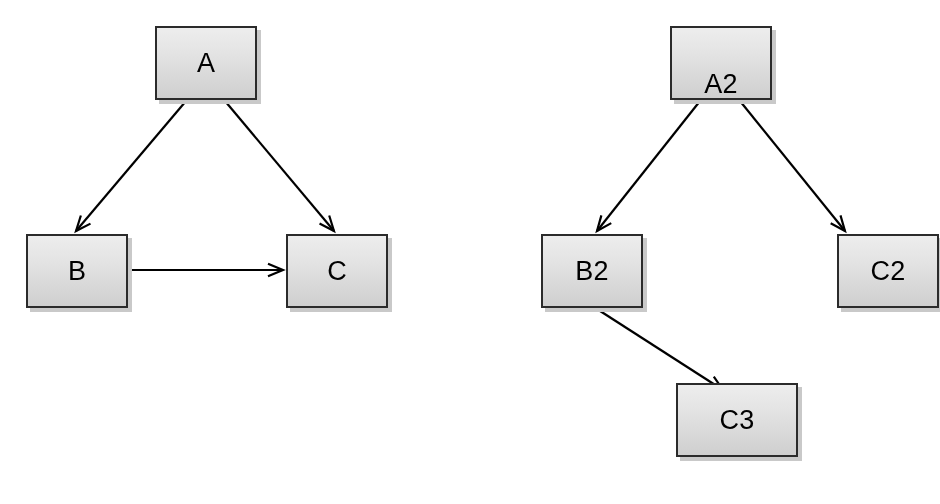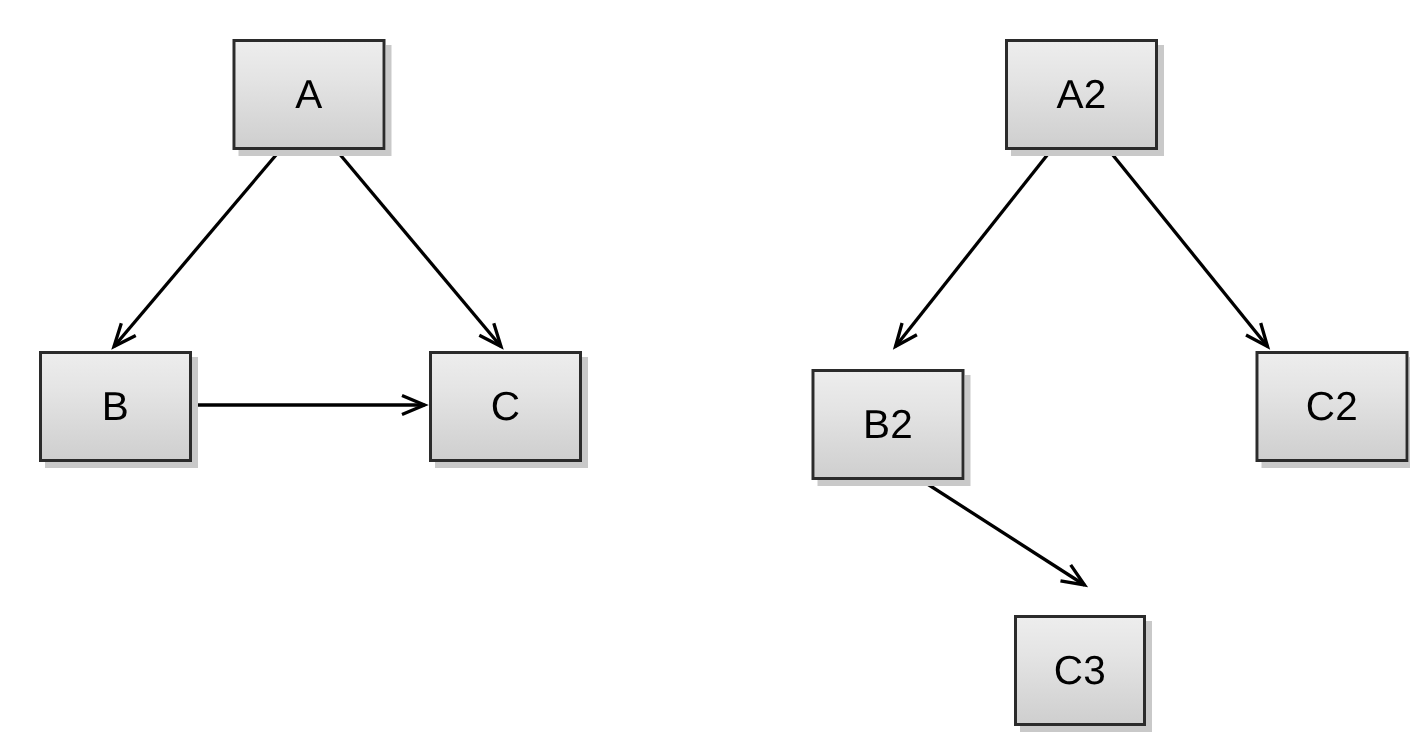--- a/index.html
+++ b/index.html
@@ -87,27 +87,27 @@
   <div id="node-layer">
       <div class="node" style="left: 155px; top: 26px; width: 102px; height: 74px;">
         <span class="node-label">A</span>
       </div>
       <div class="node" style="left: 26px; top: 234px; width: 102px; height: 74px;">
         <span class="node-label">B</span>
       </div>
       <div class="node" style="left: 286px; top: 234px; width: 102px; height: 74px;">
         <span class="node-label">C</span>
       </div>
-      <div class="node" style="left: 670px; top: 26px; width: 102px; height: 74px;">
+      <div class="node" style="left: 670px; top: 26px; width: 102px; height: 74px; align-items: flex-end;">
         <span class="node-label">A2</span>
       </div>
-      <div class="node" style="left: 541px; top: 234px; width: 102px; height: 74px; margin-top: 12px;">
+      <div class="node" style="left: 541px; top: 234px; width: 102px; height: 74px;">
         <span class="node-label">B2</span>
       </div>
       <div class="node" style="left: 798px; top: 234px; width: 102px; height: 74px; margin-left: 39px;">
         <span class="node-label">C2</span>
       </div>
-      <div class="node" style="left: 676px; top: 410px; width: 88px; height: 74px; text-align: right;">
+      <div class="node" style="left: 676px; top: 383px; width: 122px; height: 74px; text-align: right;">
         <span class="node-label">C3</span>
       </div>
     </div>
 
 </div>
 
 </body></html>

